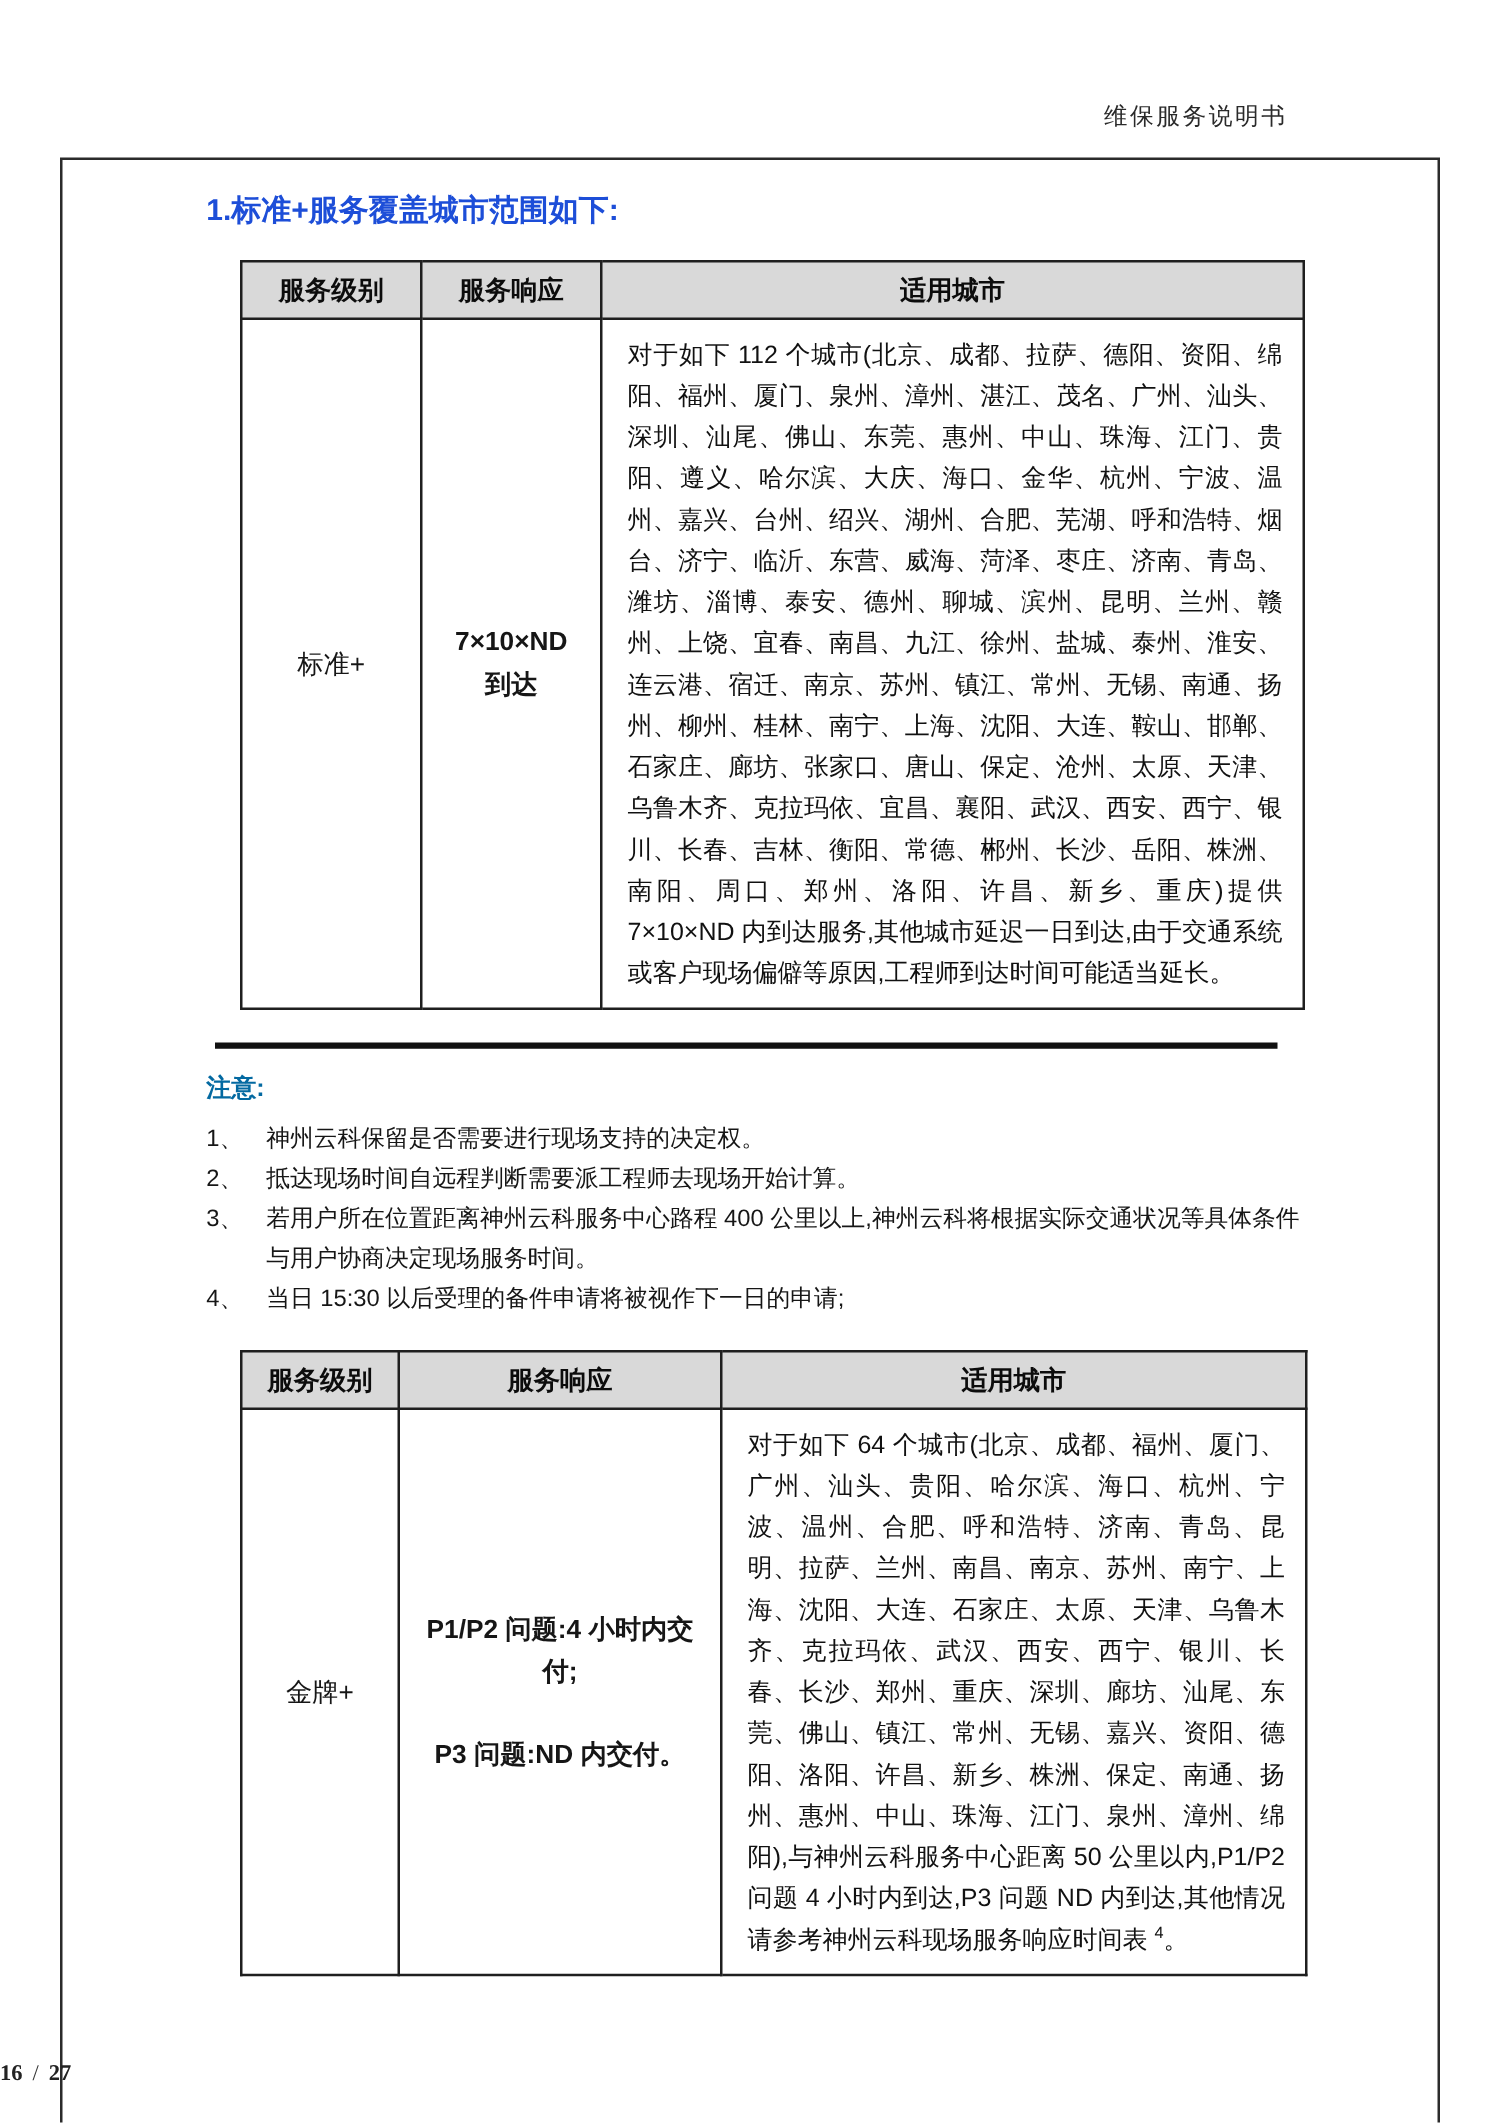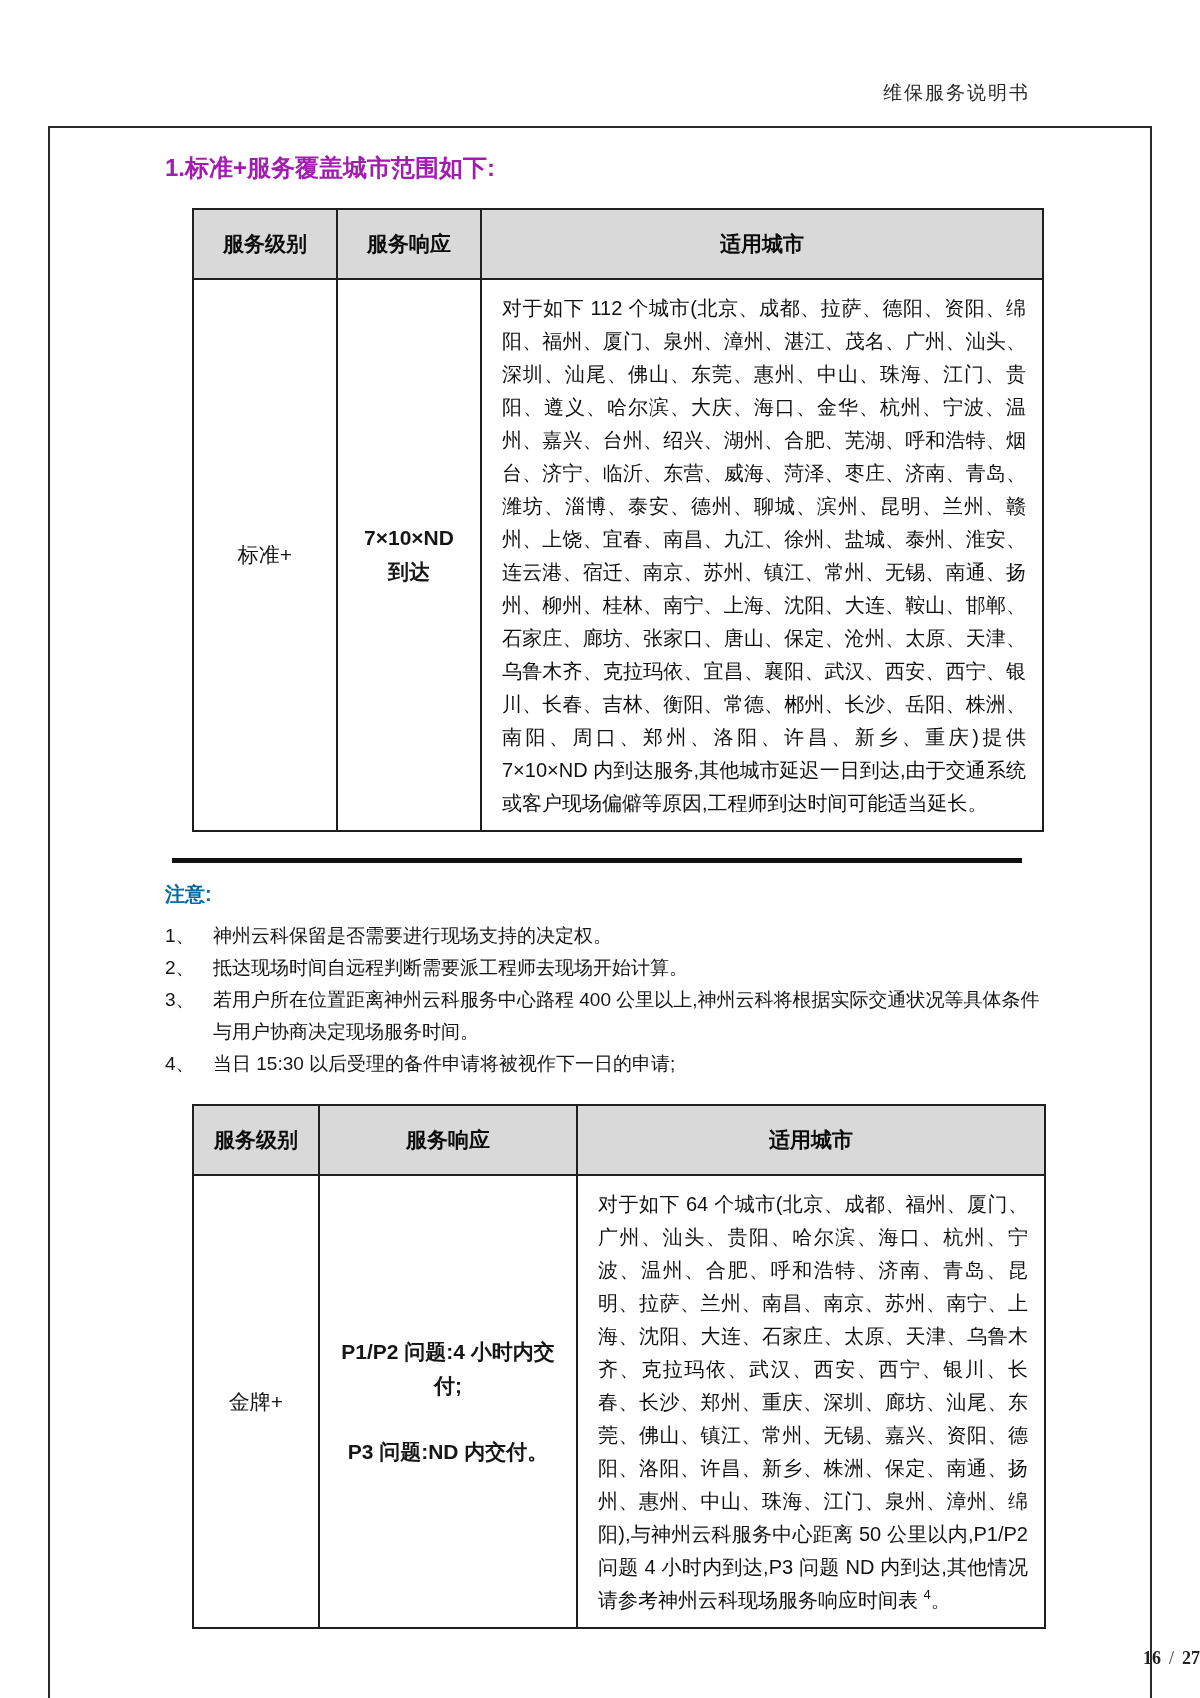--- a/index.html
+++ b/index.html
@@ -14,33 +14,33 @@
     border:2px solid #2b2b2b;pointer-events:none;
   }
   .doc-header{
     margin:80px 170px 0 0;
     text-align:right;
     font-family:"Liberation Serif",serif;
     font-size:19px;letter-spacing:2px;color:#2a2a2a;
   }
   .heading{
     margin:46px 0 0 165px;
-    font-size:24px;font-weight:700;color:#a21caf;
+    font-size:24px;font-weight:700;color:#1d4ed8;
   }
   .heading.second{margin-top:58px;}
   table.svc{
     border-collapse:collapse;table-layout:fixed;
     margin:24px 0 0 192px;
   }
   table.svc th,table.svc td{
     border:2px solid #1f1f1f;vertical-align:middle;
   }
   table.svc th{
     background:#d9d9d9;font-size:21px;font-weight:700;
-    text-align:center;height:44px;padding:12px;color:#0c0c0c;
+    text-align:center;height:44px;padding:0;color:#0c0c0c;
   }
   td.level-cell{
     text-align:center;font-size:21px;padding:0 6px;
   }
   td.resp-cell{
     text-align:center;font-size:21px;line-height:34px;padding:0 10px;font-weight:bold;
   }
   td.resp-cell .gap{margin-top:32px;}
   td.cities-cell{
     font-size:20px;line-height:33px;
@@ -52,21 +52,21 @@
   .divider{
     margin:26px 0 0 172px;width:850px;height:5px;background:#111;
   }
   .notes{margin:18px 0 0 165px;width:890px;}
   .notes-title{font-size:20px;font-weight:700;margin-bottom:12px;color:#0369a1;}
   .note-item{display:flex;font-size:19px;line-height:32px;}
   .note-num{flex:0 0 48px;}
   .note-text{flex:1;}
   .page-footer{
     position:absolute;left:0;top:1568px;width:1200px;
-    text-align:right;
+    text-align:left;
     font-family:"Liberation Serif",serif;font-size:18px;color:#222;
   }
   .page-footer .num{font-weight:700;}
   .page-footer .sep{padding:0 8px;font-weight:400;color:#333;}
 </style>
 </head>
 <body>
 
 <div class="sheet">
 

